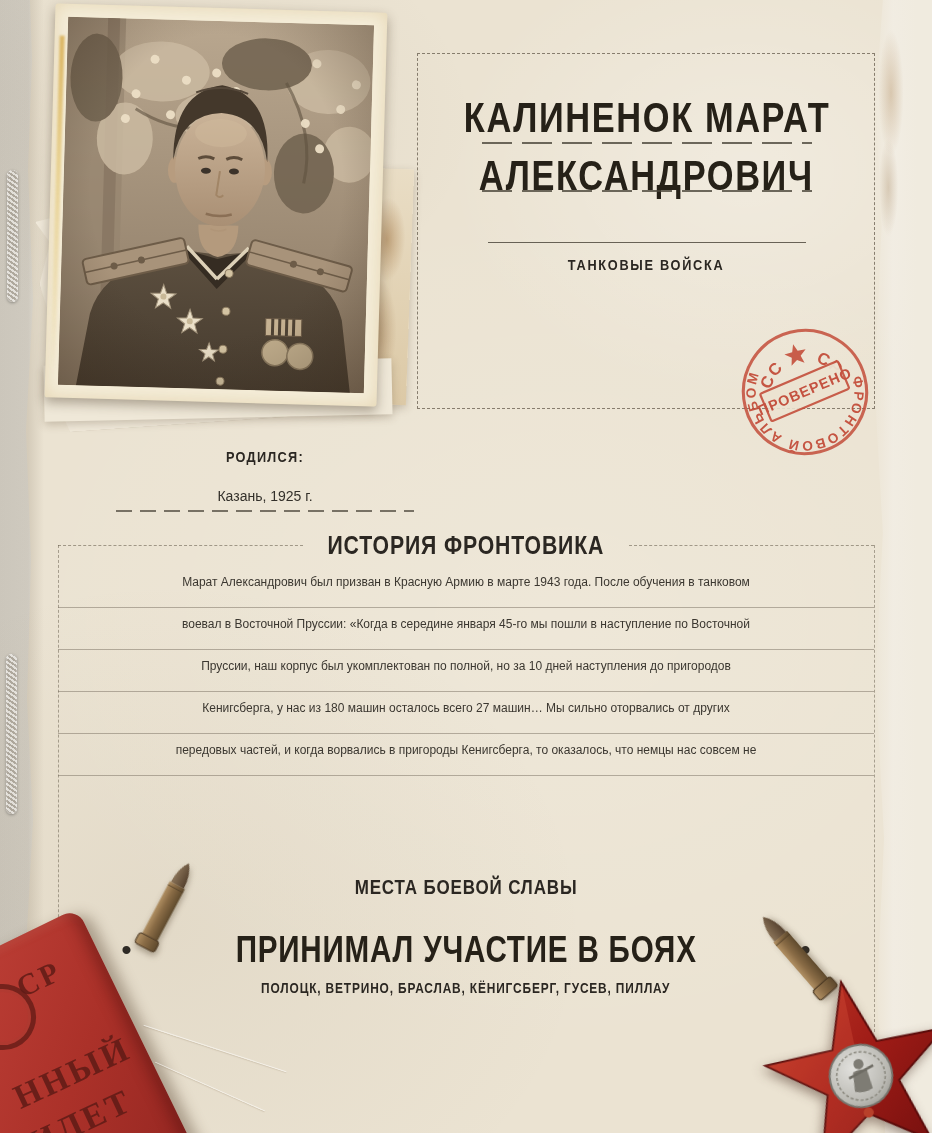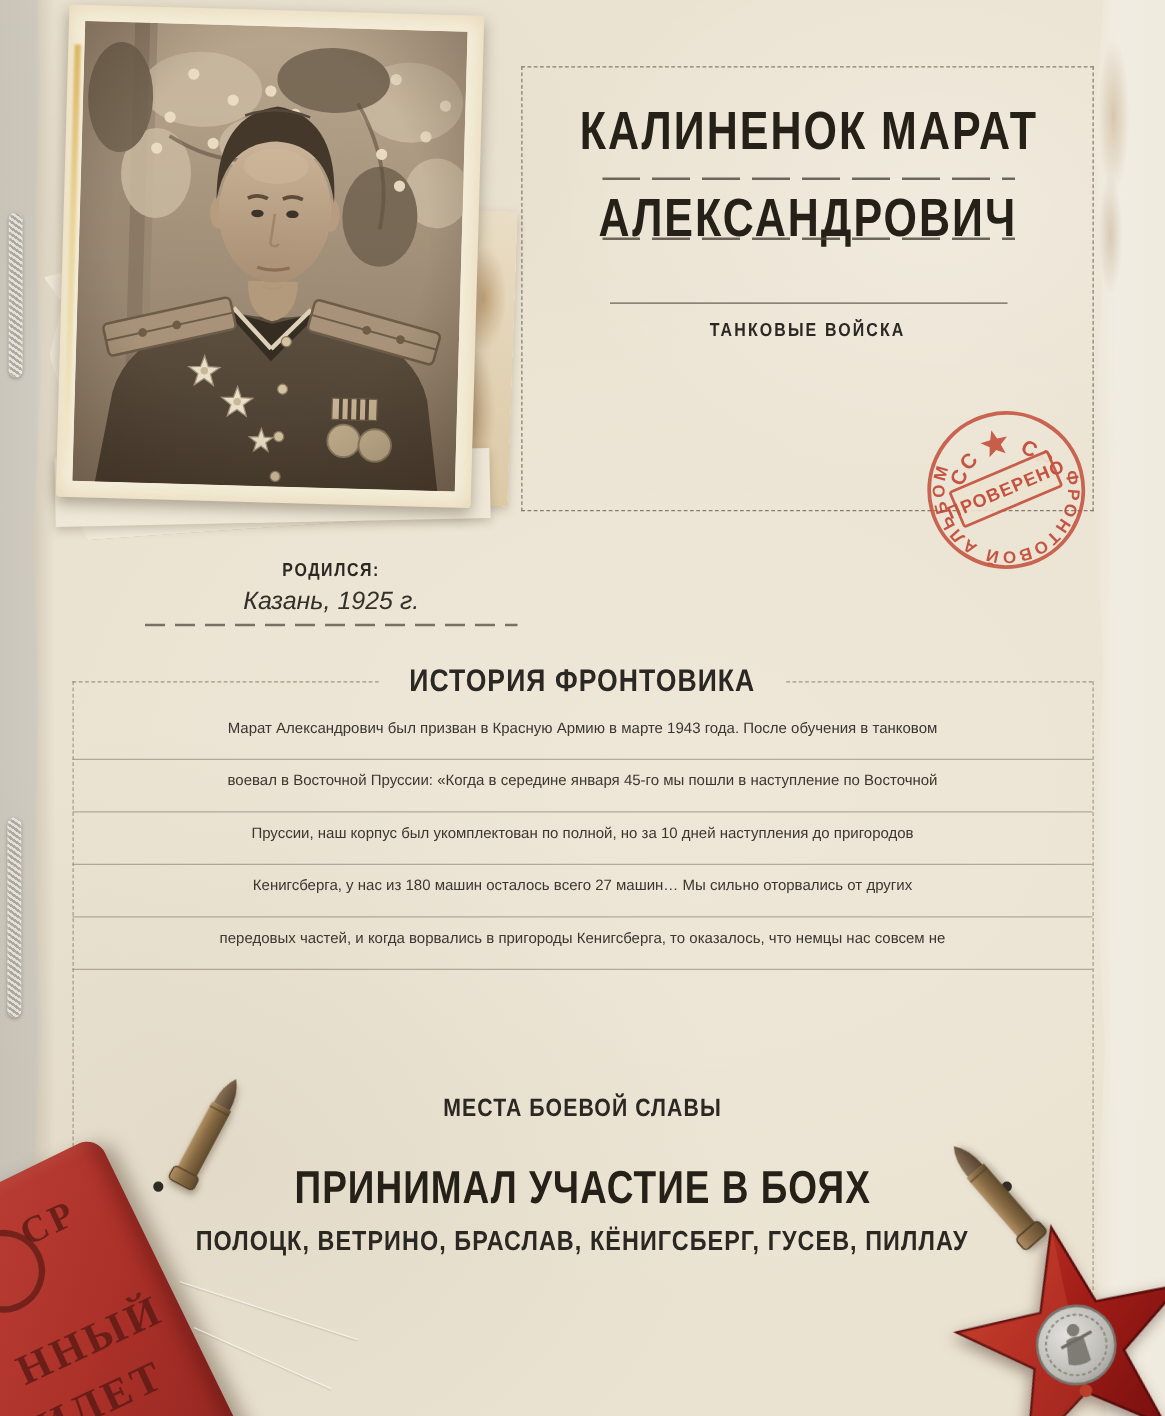--- a/index.html
+++ b/index.html
@@ -51,41 +51,41 @@
   .cond85{display:inline-block;transform:scaleX(.85);transform-origin:center;}
   .title-lg{font-weight:700;color:#262118;font-size:43px;letter-spacing:2px;line-height:1;}
   .dash-long{height:2px;background:repeating-linear-gradient(90deg,rgba(75,70,58,.8) 0 30px,transparent 30px 40px);}
   .rule-solid{border-top:1px solid rgba(80,74,62,.85);}
   .branch{font-weight:700;font-size:15px;letter-spacing:2px;color:#2b2722;}
   
   .stamp{position:absolute;left:739px;top:326px;width:132px;height:132px;transform:rotate(-14deg);opacity:.92;}
   
   .birth{position:absolute;left:116px;top:448px;width:298px;text-align:center;}
   .birth-label{font-weight:700;font-size:15px;letter-spacing:1.5px;color:#2b2722;}
-  .birth-value{font-size:20px;color:#33302a;margin-top:5px;padding-bottom:6px;font-style:italic;}
+  .birth-value{font-size:14px;color:#33302a;margin-top:23px;padding-bottom:6px;}
   .birth-underline{height:2px;background:repeating-linear-gradient(90deg,rgba(90,84,72,.8) 0 16px,transparent 16px 24px);}
   
   .h-row{position:absolute;left:58px;right:58px;display:flex;align-items:center;}
   .h-row .dash-h{flex:1;border-top:1.5px dashed rgba(110,100,84,.6);}
   .h-row .h-text{font-weight:700;color:#2b2722;white-space:nowrap;}
   .story-h .h-text{font-size:25px;letter-spacing:1px;}
   .glory-h .h-text{font-size:20px;letter-spacing:1px;}
   .v-dash{position:absolute;top:545px;height:487px;width:0;border-left:1.5px dashed rgba(110,100,84,.55);}
   
   .story{position:absolute;left:58px;right:58px;top:569px;color:#3b3730;}
   .story-line{position:relative;height:42px;padding-top:6px;box-sizing:border-box;
     font-size:12px;text-align:center;white-space:nowrap;}
   .story-line::after{content:"";position:absolute;left:0;right:0;bottom:3px;
     border-top:1px solid rgba(120,110,95,.5);}
   
   .battles{position:absolute;left:0;right:0;top:931px;display:flex;align-items:center;justify-content:center;gap:46px;color:#262118;}
   .battles .dot{font-size:30px;line-height:1;color:#2e2a25;}
   .battles .battles-text{font-weight:700;font-size:37px;letter-spacing:1px;line-height:1;text-align:center;}
   .places{position:absolute;left:0;right:0;top:980px;text-align:center;font-weight:700;
-    font-size:22px;letter-spacing:1px;color:#2b2722;white-space:nowrap;}
+    font-size:14px;letter-spacing:1px;color:#2b2722;white-space:nowrap;}
   
   .bullet1{position:absolute;left:153px;top:856px;width:34px;height:86px;transform:rotate(28deg);filter:drop-shadow(2px 3px 3px rgba(70,55,35,.4));}
   .bullet2{position:absolute;left:772px;top:904px;width:36px;height:88px;transform:rotate(-41deg);filter:drop-shadow(2px 3px 3px rgba(70,55,35,.4));}
   .medal{position:absolute;left:760px;top:975px;width:202px;height:202px;transform:rotate(-12deg);filter:drop-shadow(-3px 4px 6px rgba(60,30,20,.45));}
   .book{position:absolute;left:-153px;top:908px;width:230px;height:330px;transform:rotate(-26deg);transform-origin:top right;
     background:linear-gradient(135deg,#c5453c,#ab3129 55%,#8f2420);border-radius:0 16px 6px 0;
     box-shadow:8px 6px 14px rgba(80,60,40,.4), inset -6px -6px 16px rgba(60,10,8,.4), inset 4px 4px 10px rgba(255,160,140,.18);}
   .book-frag{position:absolute;font-family:"Liberation Serif",serif;font-weight:700;color:#5f1b16;opacity:.85;letter-spacing:3px;}
   .frag-top{left:16px;top:962px;font-size:30px;transform:rotate(-25deg);}
   .frag-mid{left:10px;top:1054px;font-size:34px;transform:rotate(-25deg);}
@@ -201,21 +201,21 @@
         <circle cx="168" cy="252" r="4" fill="#d3c3a2" stroke="#8a795f"></circle>
         <circle cx="166" cy="290" r="4" fill="#d3c3a2" stroke="#8a795f"></circle>
         <circle cx="164" cy="328" r="4" fill="#d3c3a2" stroke="#8a795f"></circle>
         <circle cx="162" cy="360" r="4" fill="#d3c3a2" stroke="#8a795f"></circle>
         <rect width="306" height="368" fill="url(#vignG)"></rect>
       </svg>
     </div>
   </div>
 
   <div class="name-block">
-    <div class="abs ctr title-lg" style="top:30px;text-decoration:underline;"><span class="cond">КАЛИНЕНОК МАРАТ</span></div>
+    <div class="abs ctr title-lg" style="top:42px;text-decoration:underline;"><span class="cond">КАЛИНЕНОК МАРАТ</span></div>
     <div class="abs dash-long" style="top:88px;left:64px;width:330px;"></div>
     <div class="abs ctr title-lg" style="top:100px;"><span class="cond">АЛЕКСАНДРОВИЧ</span></div>
     <div class="abs dash-long" style="top:136px;left:64px;width:330px;"></div>
     <div class="abs rule-solid" style="top:188px;left:70px;width:318px;"></div>
     <div class="abs ctr branch" style="top:202px;"><span class="cond85">ТАНКОВЫЕ ВОЙСКА</span></div>
   </div>
 
   <div class="stamp">
     <svg viewBox="0 0 150 150">
       <defs>

